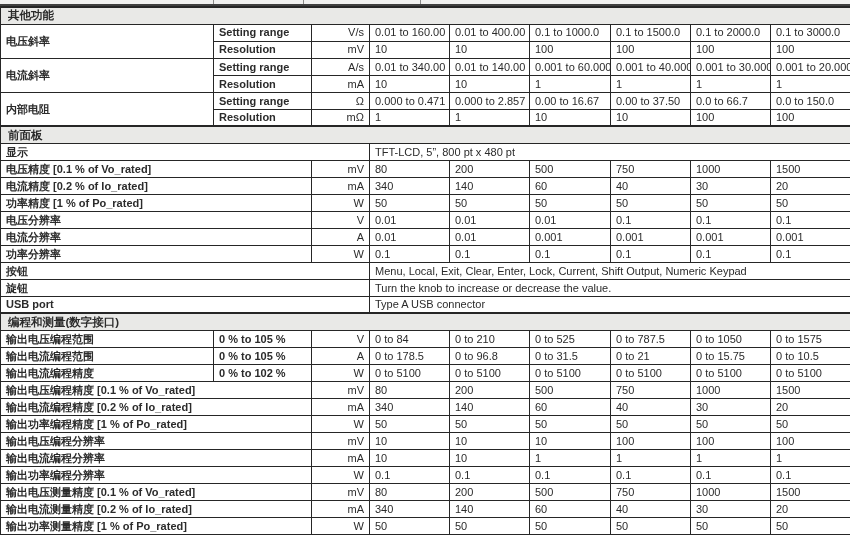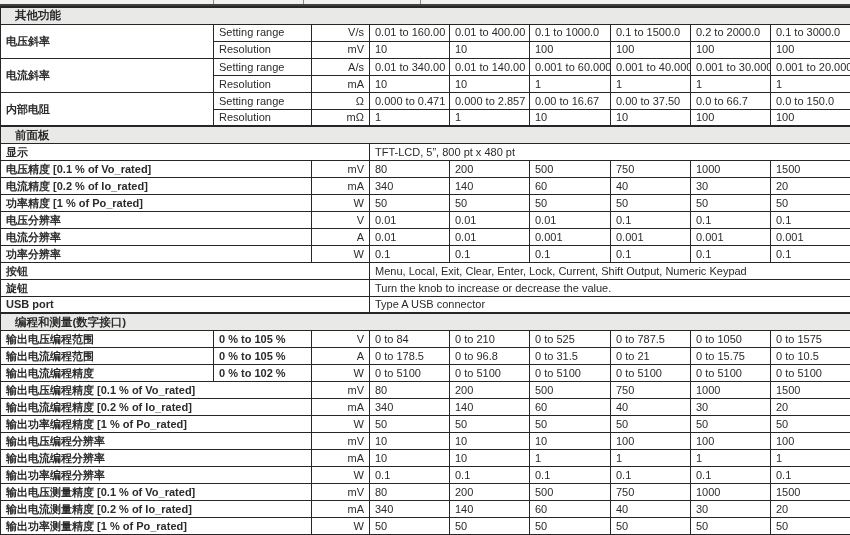--- a/index.html
+++ b/index.html
@@ -4,24 +4,24 @@
 <style>
   html,body{margin:0;padding:0;background:#ffffff;}
   body{width:850px;height:535px;font-family:"Liberation Sans",sans-serif;color:#2b2b2b;}
   .page{position:relative;width:850px;height:535px;overflow:hidden;background:#ffffff;}
   .top-strip{position:relative;height:4px;background:#f1f1f0;border-bottom:2px solid #404040;}
   .top-strip .tick{position:absolute;top:0;width:1px;height:4px;background:#8c8c8c;}
   table.spec{border-collapse:collapse;table-layout:fixed;width:850px;height:529px;}
   table.spec td{border:1px solid #262626;font-size:11px;line-height:1.1;padding:0 5px;
     overflow:hidden;white-space:nowrap;vertical-align:middle;}
   table.spec tr{height:17px;}
-  tr.section td{background:#e9e9e7;font-weight:bold;font-size:11.5px;padding-left:14px;
+  tr.section td{background:#e9e9e7;font-weight:bold;font-size:11.5px;padding-left:7px;
     border-top:2px solid #262626;}
   td.lbl{font-weight:bold;padding-left:7px;margin-left:16px;}
-  td.sub{font-weight:normal;}
+  td.sub{font-weight:bold;}
   td.rng{font-weight:bold;}
   td.unit{text-align:right;padding:0 2px;}
   td.val{font-weight:normal;}
   td.txt{font-weight:normal;}
 </style>
 </head>
 <body>
 
 <div class="page">
   <div class="top-strip">
@@ -46,21 +46,21 @@
           <td class="" colspan="9">其他功能</td>
         </tr>
         <tr>
           <td class="lbl" rowspan="2">电压斜率</td>
           <td class="sub">Setting range</td>
           <td class="unit">V/s</td>
           <td class="val">0.01 to 160.00</td>
           <td class="val">0.01 to 400.00</td>
           <td class="val">0.1 to 1000.0</td>
           <td class="val">0.1 to 1500.0</td>
-          <td class="val">0.2 to 2000.0</td>
+          <td class="val">0.1 to 2000.0</td>
           <td class="val">0.1 to 3000.0</td>
         </tr>
         <tr>
           <td class="sub">Resolution</td>
           <td class="unit">mV</td>
           <td class="val">10</td>
           <td class="val">10</td>
           <td class="val">100</td>
           <td class="val">100</td>
           <td class="val">100</td>

